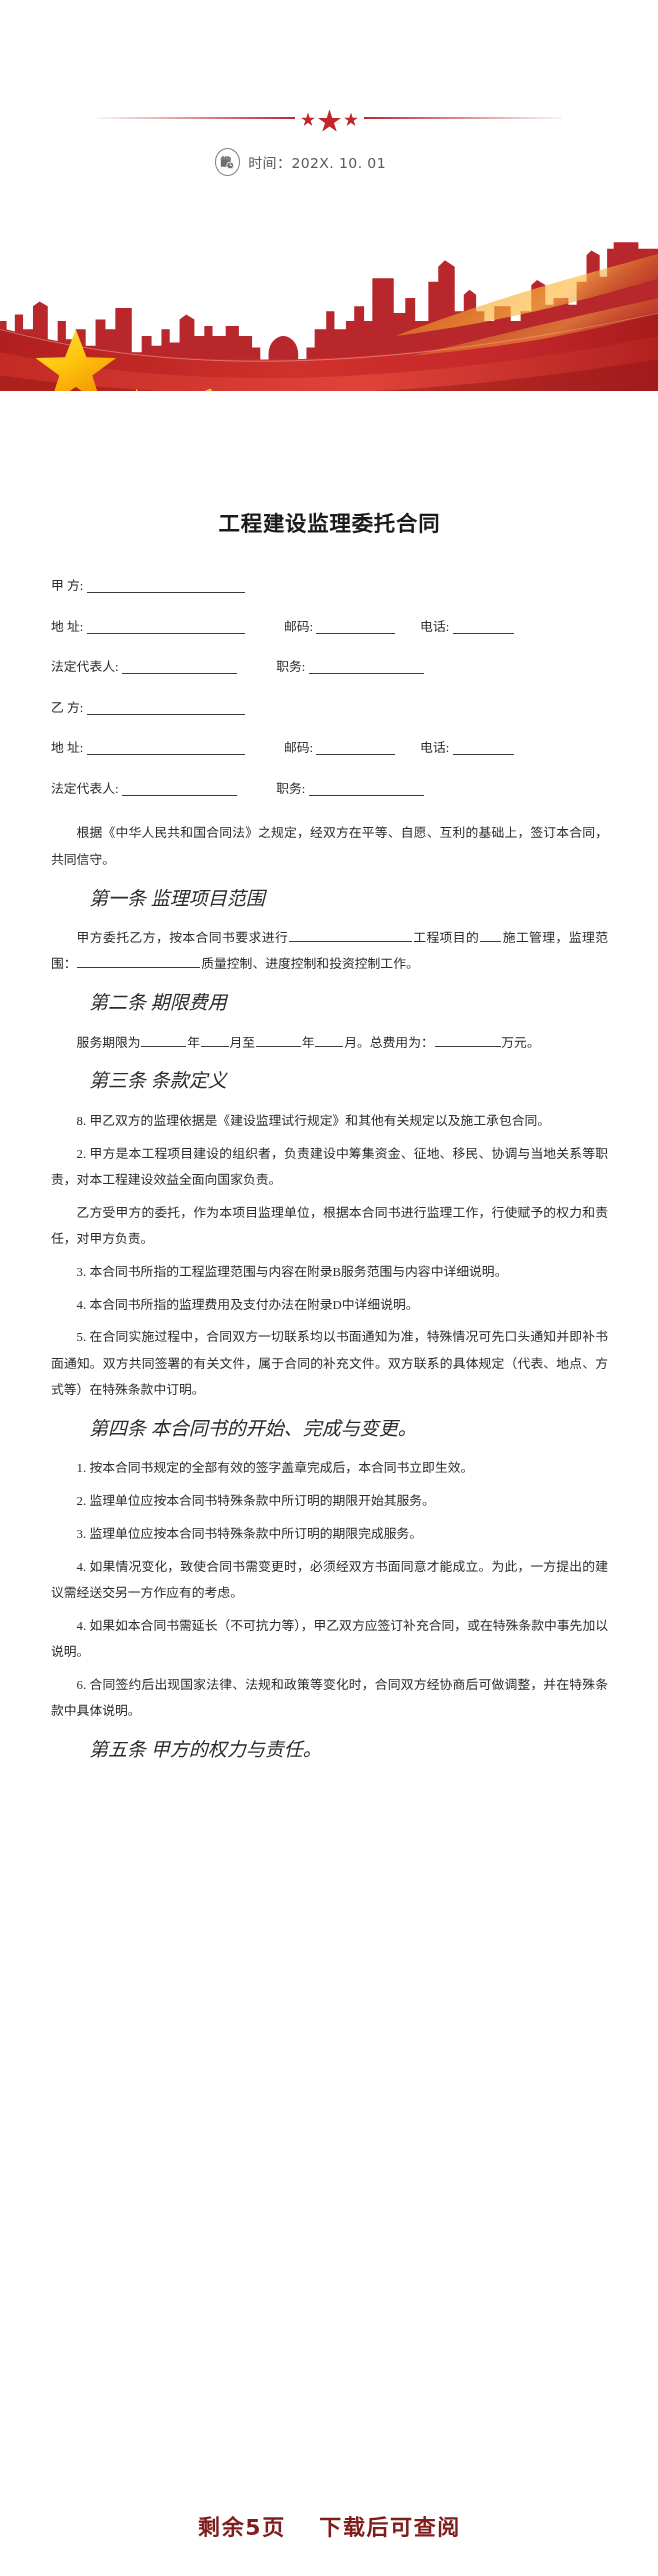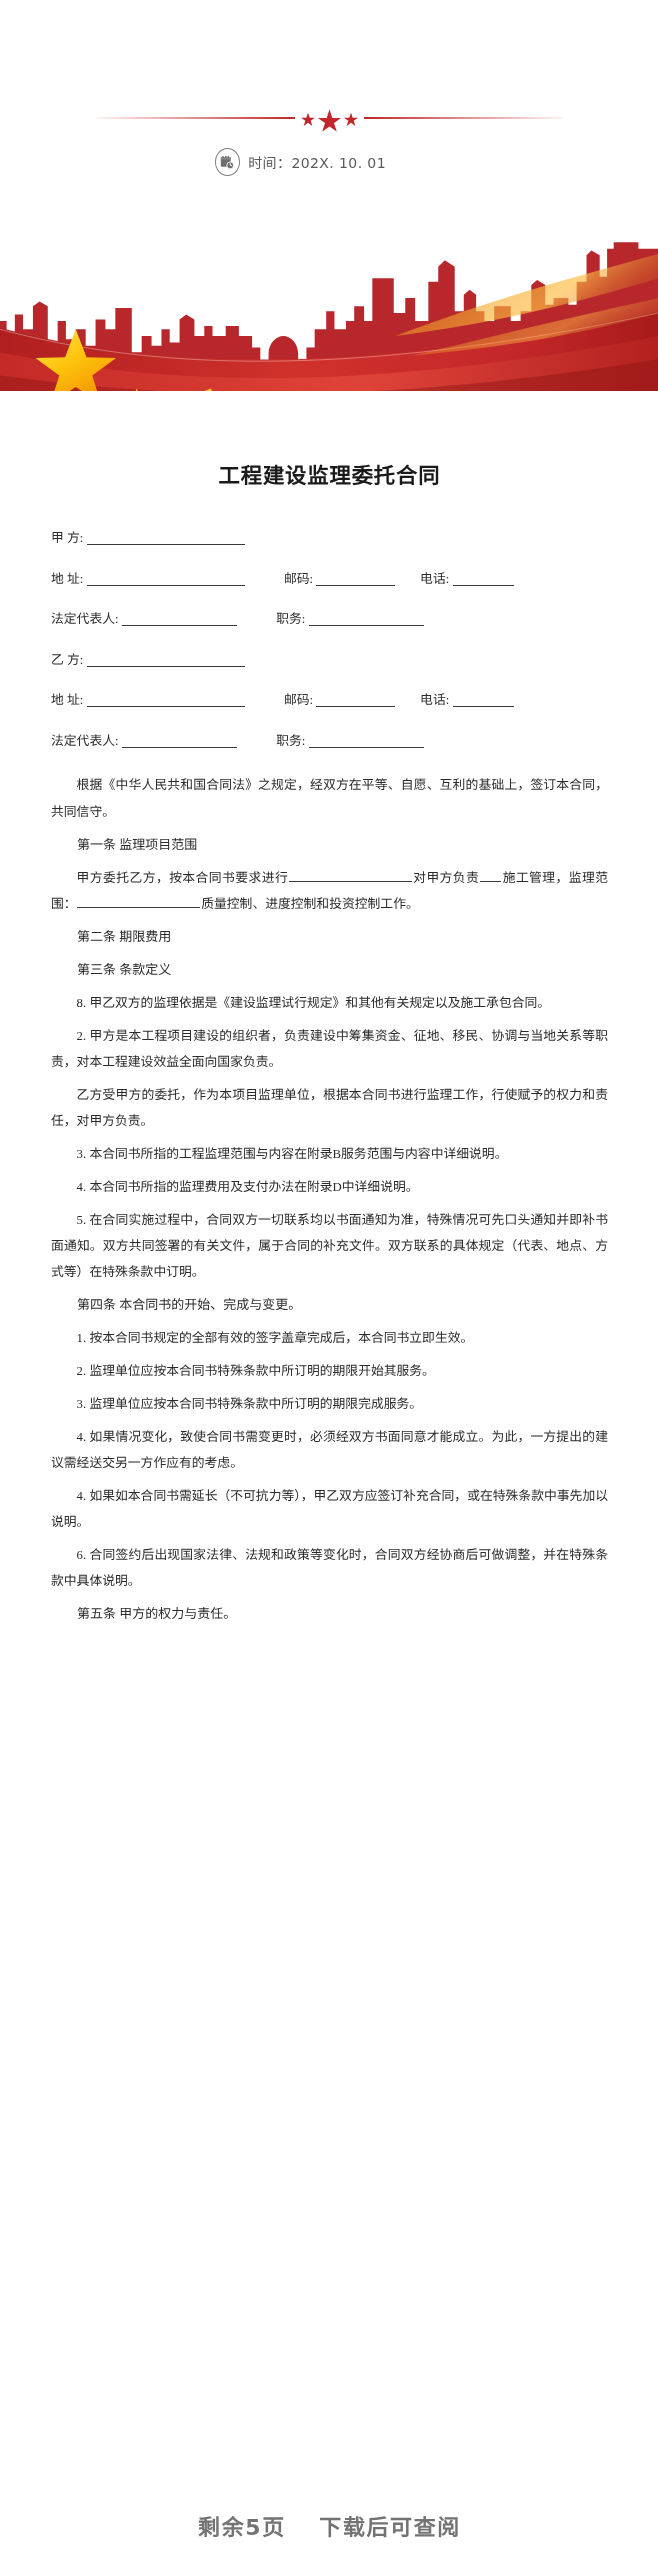--- a/index.html
+++ b/index.html
@@ -91,21 +91,21 @@
     position: relative;
     width: 659px;
     height: 185px;
     overflow: hidden;
   }
   .banner svg { display: block; width: 659px; height: 185px; }
 
   
   .doc {
     position: relative;
-    padding: 67px 51px 0 51px;
+    padding: 115px 51px 0 51px;
   }
   .doc-title {
     text-align: center;
     font-family: "DejaVu Sans", sans-serif;
     font-weight: bold;
     font-size: 21.4px;
     color: #1a1a1a;
     letter-spacing: 0.8px;
     margin: 0 0 40px 0;
   }
@@ -134,25 +134,26 @@
 
   p.para {
     font-size: 12.8px;
     color: #2b2b2b;
     line-height: 2.05;
     margin: 0 0 6.6px 0;
     text-indent: 2em;
     text-align: justify;
   }
   p.clause-head {
-    font-size: 13px;
+    font-size: 19px;
     color: #2b2b2b;
     line-height: 2.05;
     margin: 0 0 6.6px 0;
     text-indent: 2em;
+    font-style: italic;
   }
   .inline-line {
     display: inline-block;
     border-bottom: 0.8px solid #3a3a3a;
     vertical-align: baseline;
     height: 12.3px;
     margin: 0 0.8px;
   }
   .il-xl { width: 123px; }
   .il-m  { width: 66px; }
@@ -163,21 +164,21 @@
   
   .footer-note {
     position: absolute;
     left: 0;
     bottom: 35px;
     width: 659px;
     text-align: center;
     font-family: "DejaVu Sans", sans-serif;
     font-weight: bold;
     font-size: 22px;
-    color: #737373;
+    color: #7f1d1d;
     letter-spacing: 1.6px;
   }
   .footer-note span { display: inline-block; }
   .footer-gap { width: 15px; }
 </style>
 </head>
 <body>
 
 <div class="header-block">
 
@@ -338,24 +339,27 @@
     <span class="fline w-mid"></span>
     <span class="gap-lg"></span>
     <span class="flabel">职务:</span>
     <span class="fline w-mid"></span>
   </div>
 
   <p class="para">根据《中华人民共和国合同法》之规定，经双方在平等、自愿、互利的基础上，签订本合同，共同信守。</p>
 
   <p class="clause-head">第一条 监理项目范围</p>
   <p class="para">
-    <span>甲方委托乙方，按本合同书要求进行</span><span class="inline-line il-xl"></span><span>对甲方负责</span><span class="inline-line il-xxs"></span><span>施工管理，监理范围：</span><span class="inline-line il-xl"></span><span>质量控制、进度控制和投资控制工作。</span>
+    <span>甲方委托乙方，按本合同书要求进行</span><span class="inline-line il-xl"></span><span>工程项目的</span><span class="inline-line il-xxs"></span><span>施工管理，监理范围：</span><span class="inline-line il-xl"></span><span>质量控制、进度控制和投资控制工作。</span>
   </p>
 
   <p class="clause-head">第二条 期限费用</p>
+  <p class="para">
+    <span>服务期限为</span><span class="inline-line il-s"></span><span>年</span><span class="inline-line il-xs"></span><span>月至</span><span class="inline-line il-s"></span><span>年</span><span class="inline-line il-xs"></span><span>月。总费用为：</span><span class="inline-line il-m"></span><span>万元。</span>
+  </p>
 
   <p class="clause-head">第三条 条款定义</p>
   <p class="para">8. 甲乙双方的监理依据是《建设监理试行规定》和其他有关规定以及施工承包合同。</p>
   <p class="para">2. 甲方是本工程项目建设的组织者，负责建设中筹集资金、征地、移民、协调与当地关系等职责，对本工程建设效益全面向国家负责。</p>
   <p class="para">乙方受甲方的委托，作为本项目监理单位，根据本合同书进行监理工作，行使赋予的权力和责任，对甲方负责。</p>
   <p class="para">3. 本合同书所指的工程监理范围与内容在附录B服务范围与内容中详细说明。</p>
   <p class="para">4. 本合同书所指的监理费用及支付办法在附录D中详细说明。</p>
   <p class="para">5. 在合同实施过程中，合同双方一切联系均以书面通知为准，特殊情况可先口头通知并即补书面通知。双方共同签署的有关文件，属于合同的补充文件。双方联系的具体规定（代表、地点、方式等）在特殊条款中订明。</p>
 
   <p class="clause-head">第四条 本合同书的开始、完成与变更。</p>

